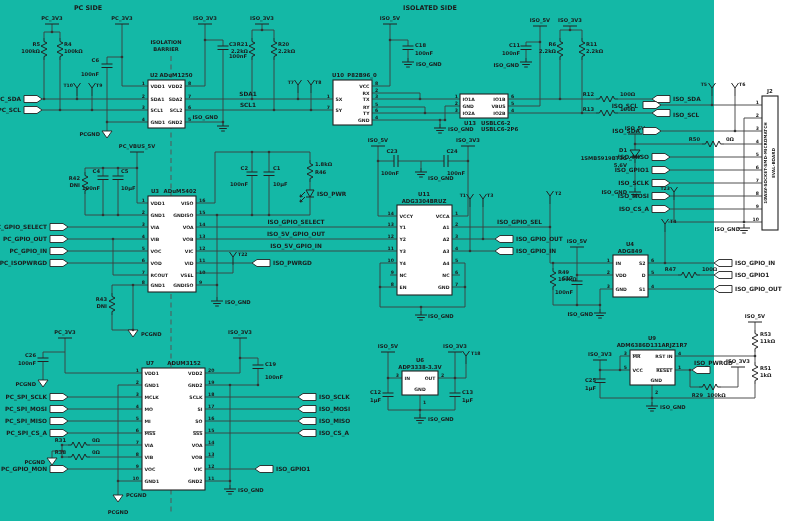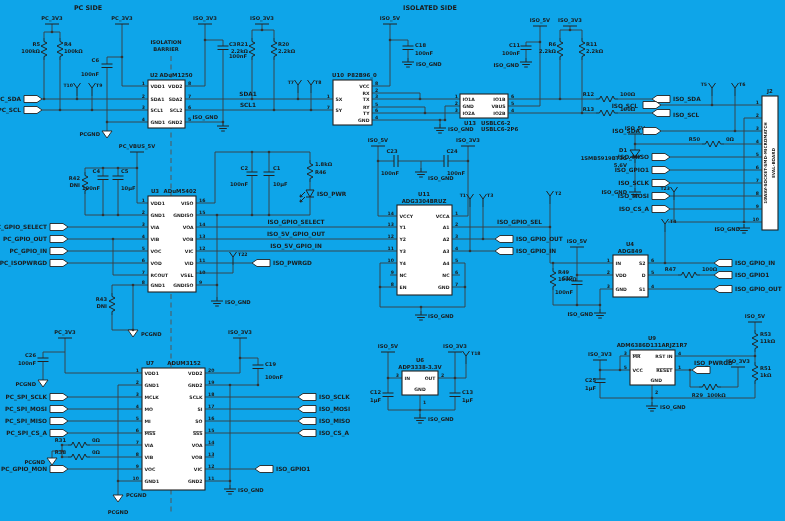--- a/index.html
+++ b/index.html
@@ -1,16 +1,16 @@
 <!DOCTYPE html>
 <html><head>
 <meta charset="utf-8">
 <style>
   html,body{margin:0;padding:0;background:#fff;}
-  #sheet{width:785px;height:521px;position:relative;background:#0ea5e9;font-family:"DejaVu Sans",sans-serif;text-decoration:underline;}
+  #sheet{width:714px;height:521px;position:relative;background:#14b8a6;font-family:"DejaVu Sans",sans-serif;text-decoration:underline;}
   svg text{font-family:"DejaVu Sans",sans-serif;font-weight:bold;fill:#1b1b1b;}
   .w{stroke:#3d3d3d;stroke-width:0.9;fill:none;}
   .sym{stroke:#222;stroke-width:1;fill:none;}
   .symf{stroke:#222;stroke-width:0.9;fill:#fff;}
   .box{stroke:#222;stroke-width:1.1;fill:#fff;}
   .dot{fill:#333;}
   .barrier{stroke:#555;stroke-width:1;stroke-dasharray:5 3.5;fill:none;}
   .tl{font-size:6.4px;}            
   .tn{font-size:5.8px;}            
   .tc{font-size:5.2px;}            

